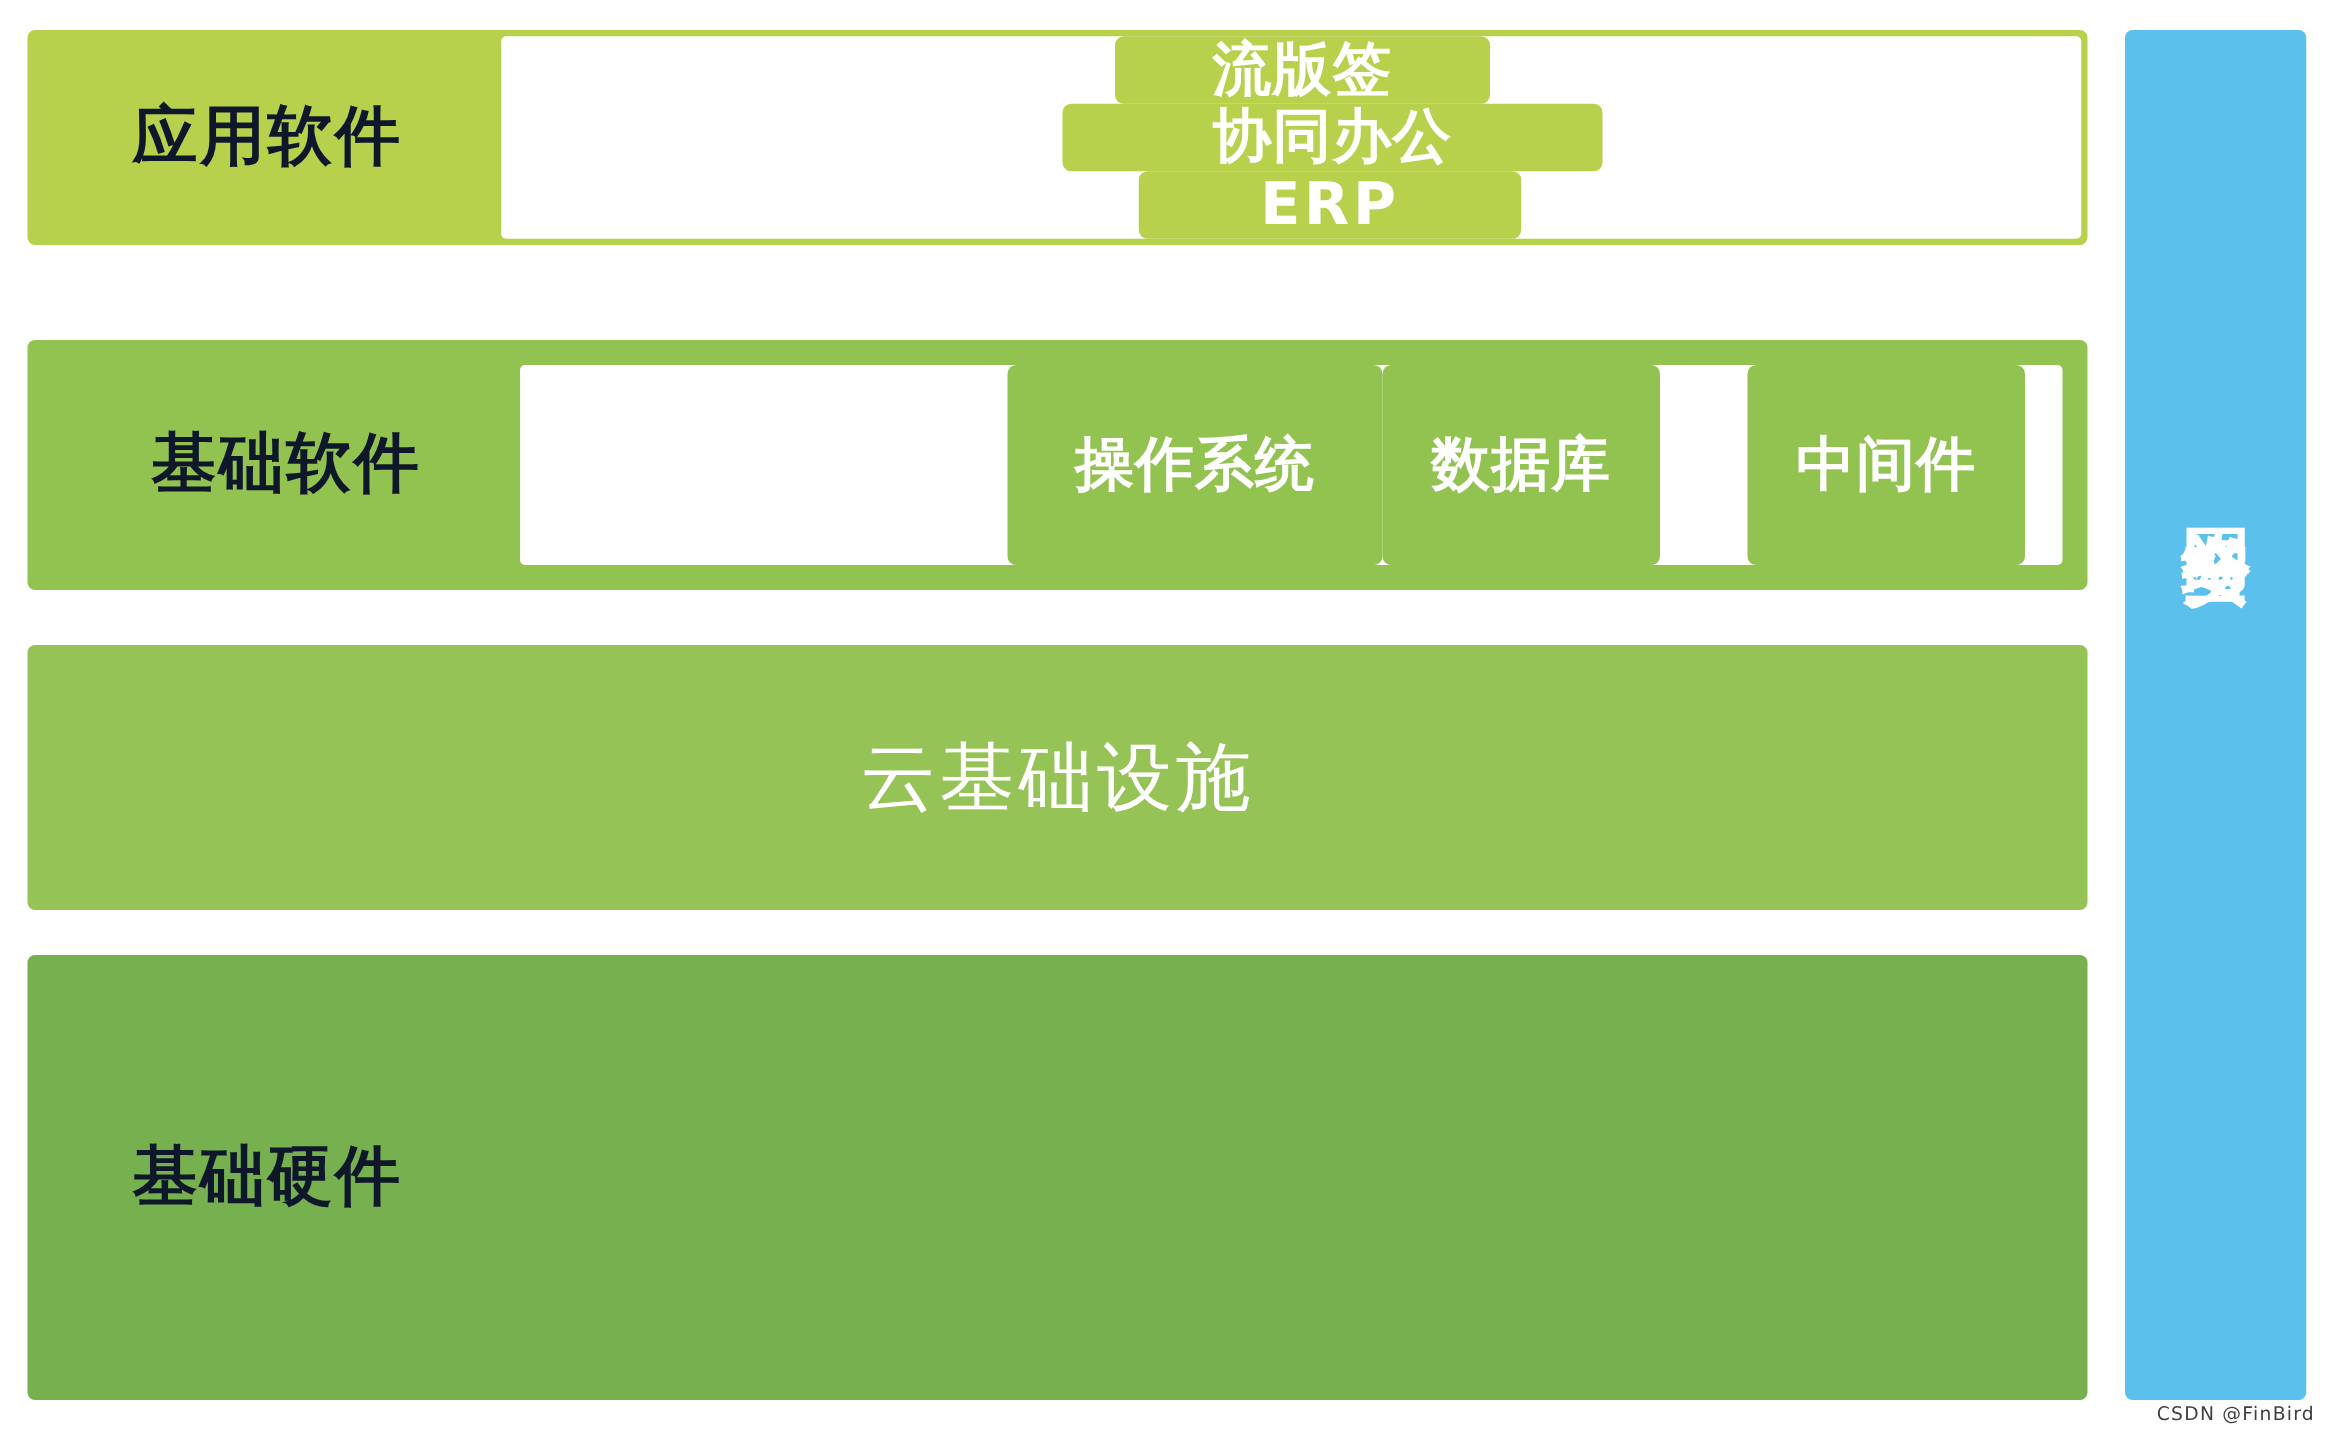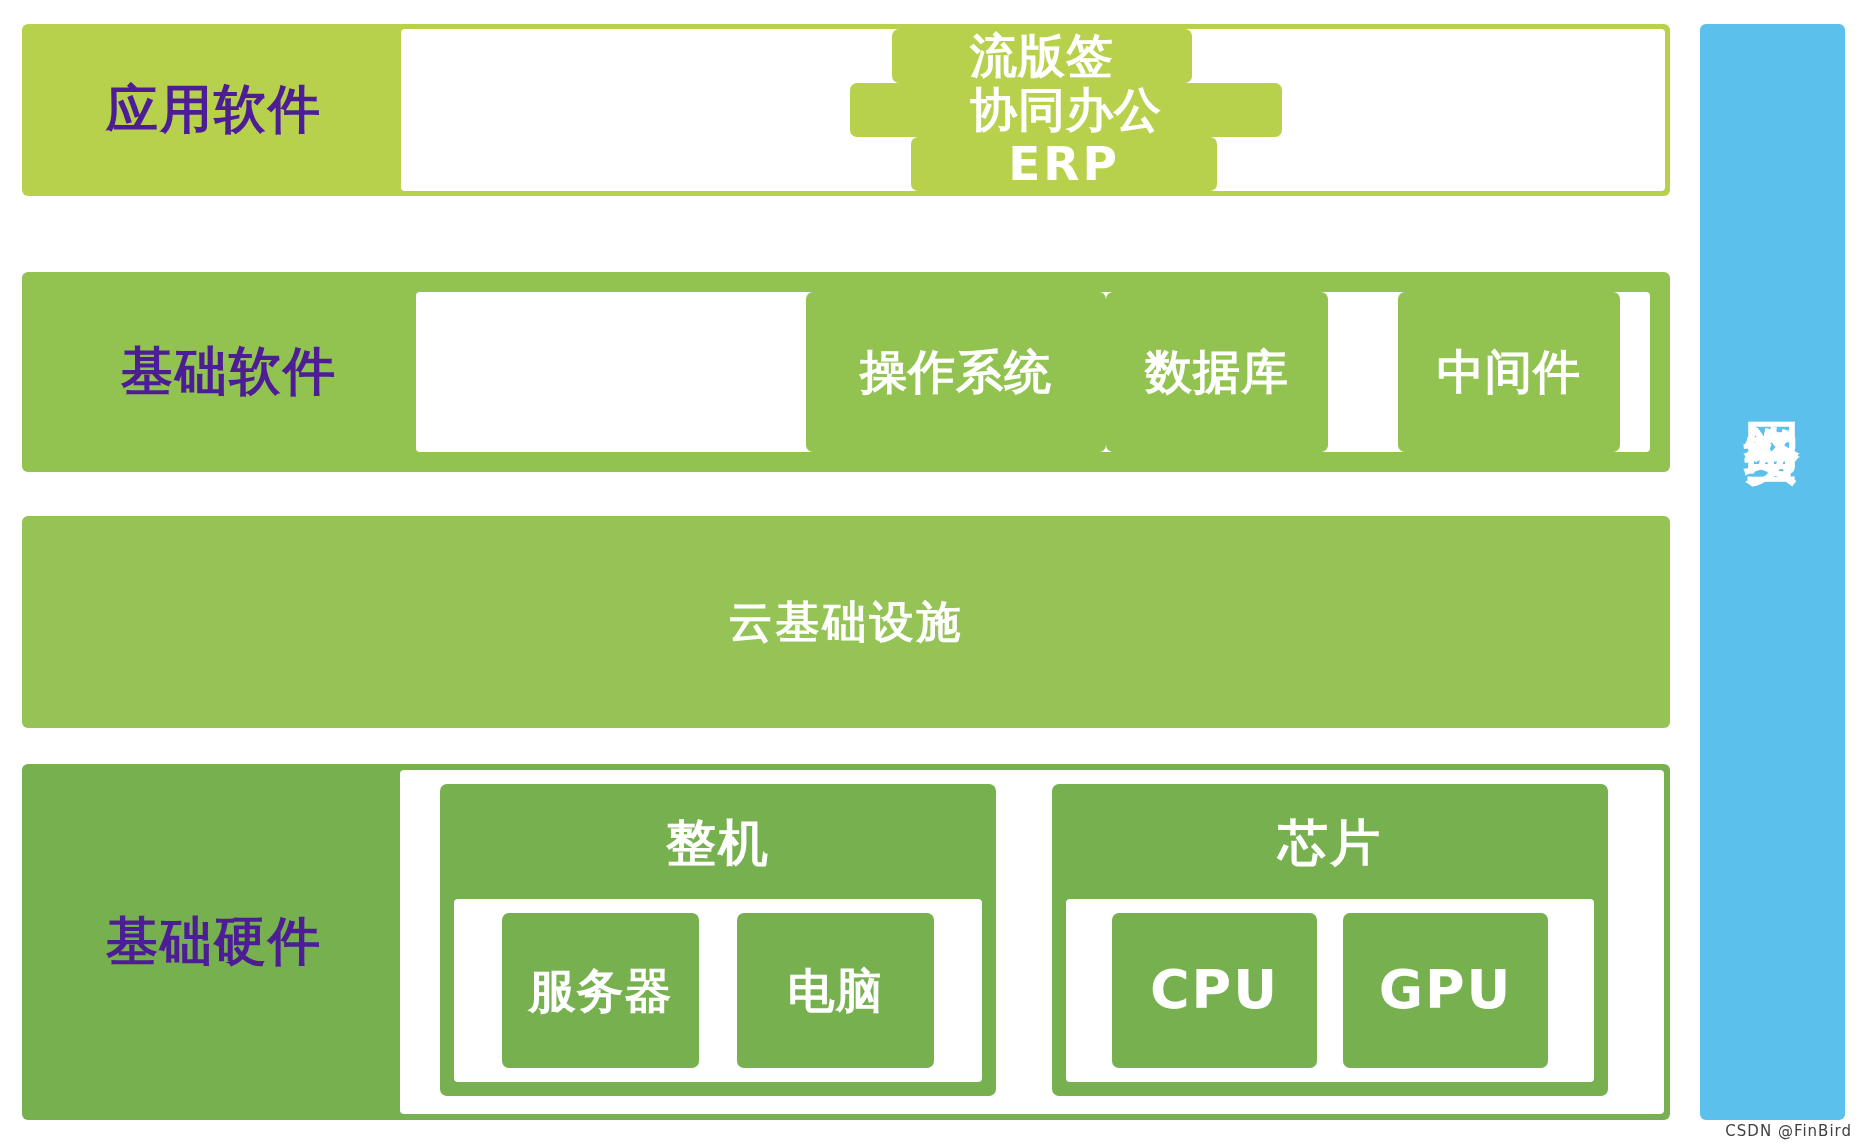--- a/index.html
+++ b/index.html
@@ -20,21 +20,21 @@
     position: absolute;
     display: flex;
     border-radius: 6px;
     overflow: hidden;
   }
   .layer-label {
     flex: 0 0 auto;
     display: flex;
     align-items: center;
     justify-content: center;
-    color: #4c1d95;
+    color: #0f172a;
     font-weight: bold;
     letter-spacing: 2px;
     text-align: center;
     line-height: 1.1;
   }
   .layer-body {
     flex: 1 1 auto;
     display: flex;
     align-items: center;
     background: #ffffff;
@@ -100,22 +100,22 @@
   
   #row-cloud {
     left: 22px; top: 516px; width: 1648px; height: 212px;
     background: #95c356;
     align-items: center;
     justify-content: center;
     border-radius: 6px;
   }
   #row-cloud .cloud-text {
     color: #ffffff;
-    font-weight: bold;
-    font-size: 44px;
+    font-weight: normal;
+    font-size: 60px;
     letter-spacing: 3px;
   }
 
   
   #row-hw {
     left: 22px; top: 764px; width: 1648px; height: 356px;
     background: #76b04f;
     padding: 6px;
   }
   #row-hw .layer-label {
@@ -226,39 +226,20 @@
       <div class="chip" id="bs-c2">中间件</div>
     </div>
   </div>
 
   <div class="layer" id="row-cloud">
     <div class="cloud-text">云基础设施</div>
   </div>
 
   <div class="layer" id="row-hw">
     <div class="layer-label">基础硬件</div>
-    <div class="layer-body">
-
-      <div class="hw-group" id="hw-g0">
-        <div class="hw-group-title">整机</div>
-        <div class="hw-sub">
-          <div class="chip">服务器</div>
-          <div class="chip">电脑</div>
-        </div>
-      </div>
-
-      <div class="hw-group" id="hw-g1">
-        <div class="hw-group-title">芯片</div>
-        <div class="hw-sub">
-          <div class="chip">CPU</div>
-          <div class="chip">GPU</div>
-        </div>
-      </div>
-
-    </div>
   </div>
 
   <div id="security-bar">
     <div class="vtext">网络安全</div>
   </div>
 
   <div id="watermark">CSDN @FinBird</div>
 
 </div>
 

